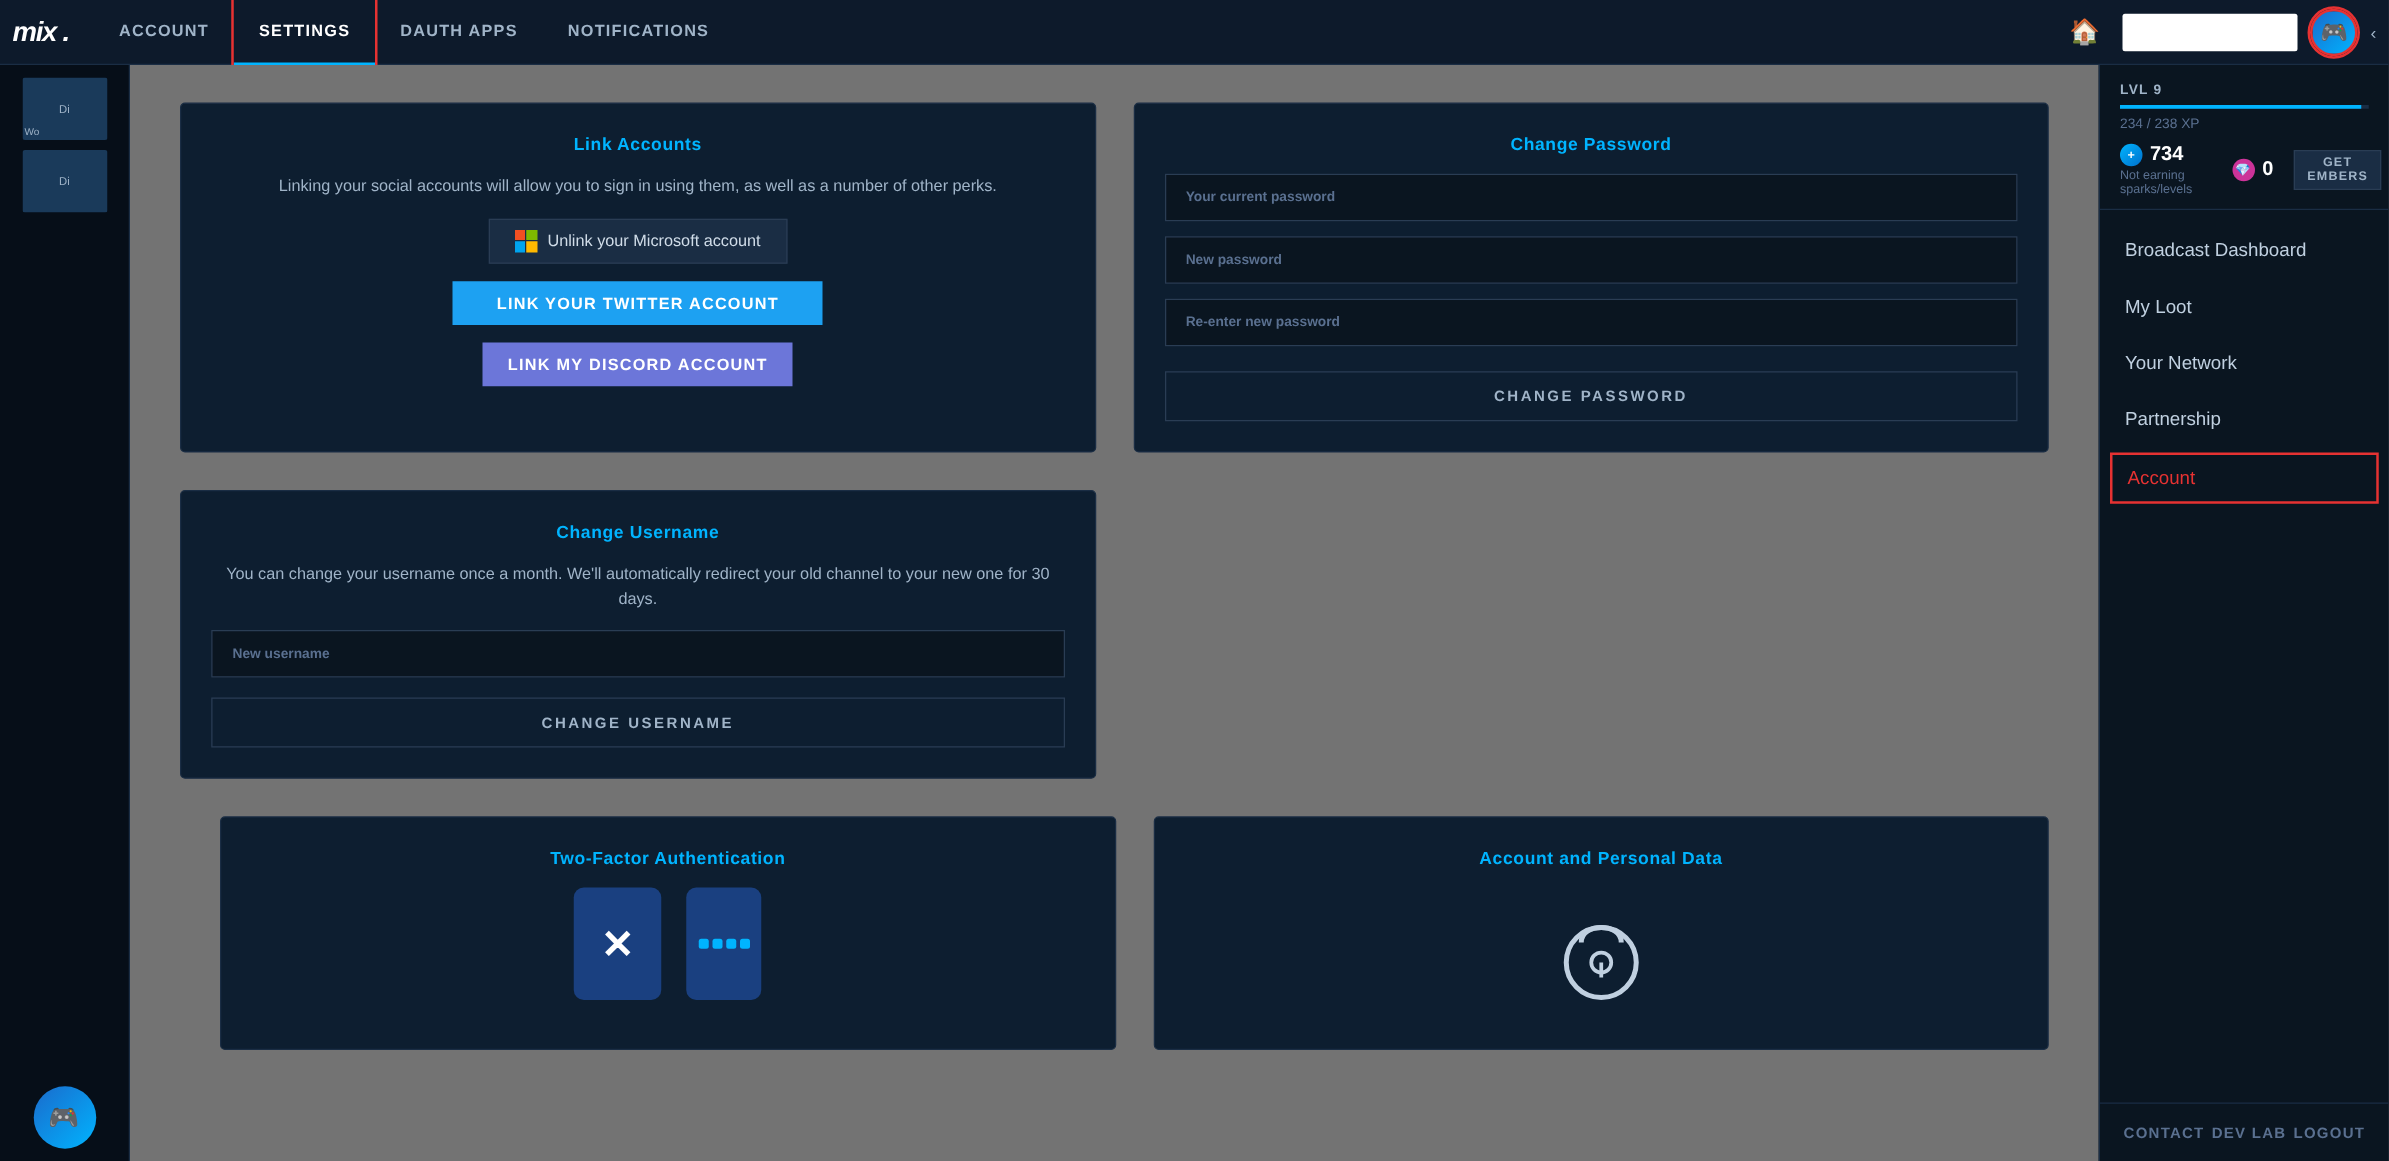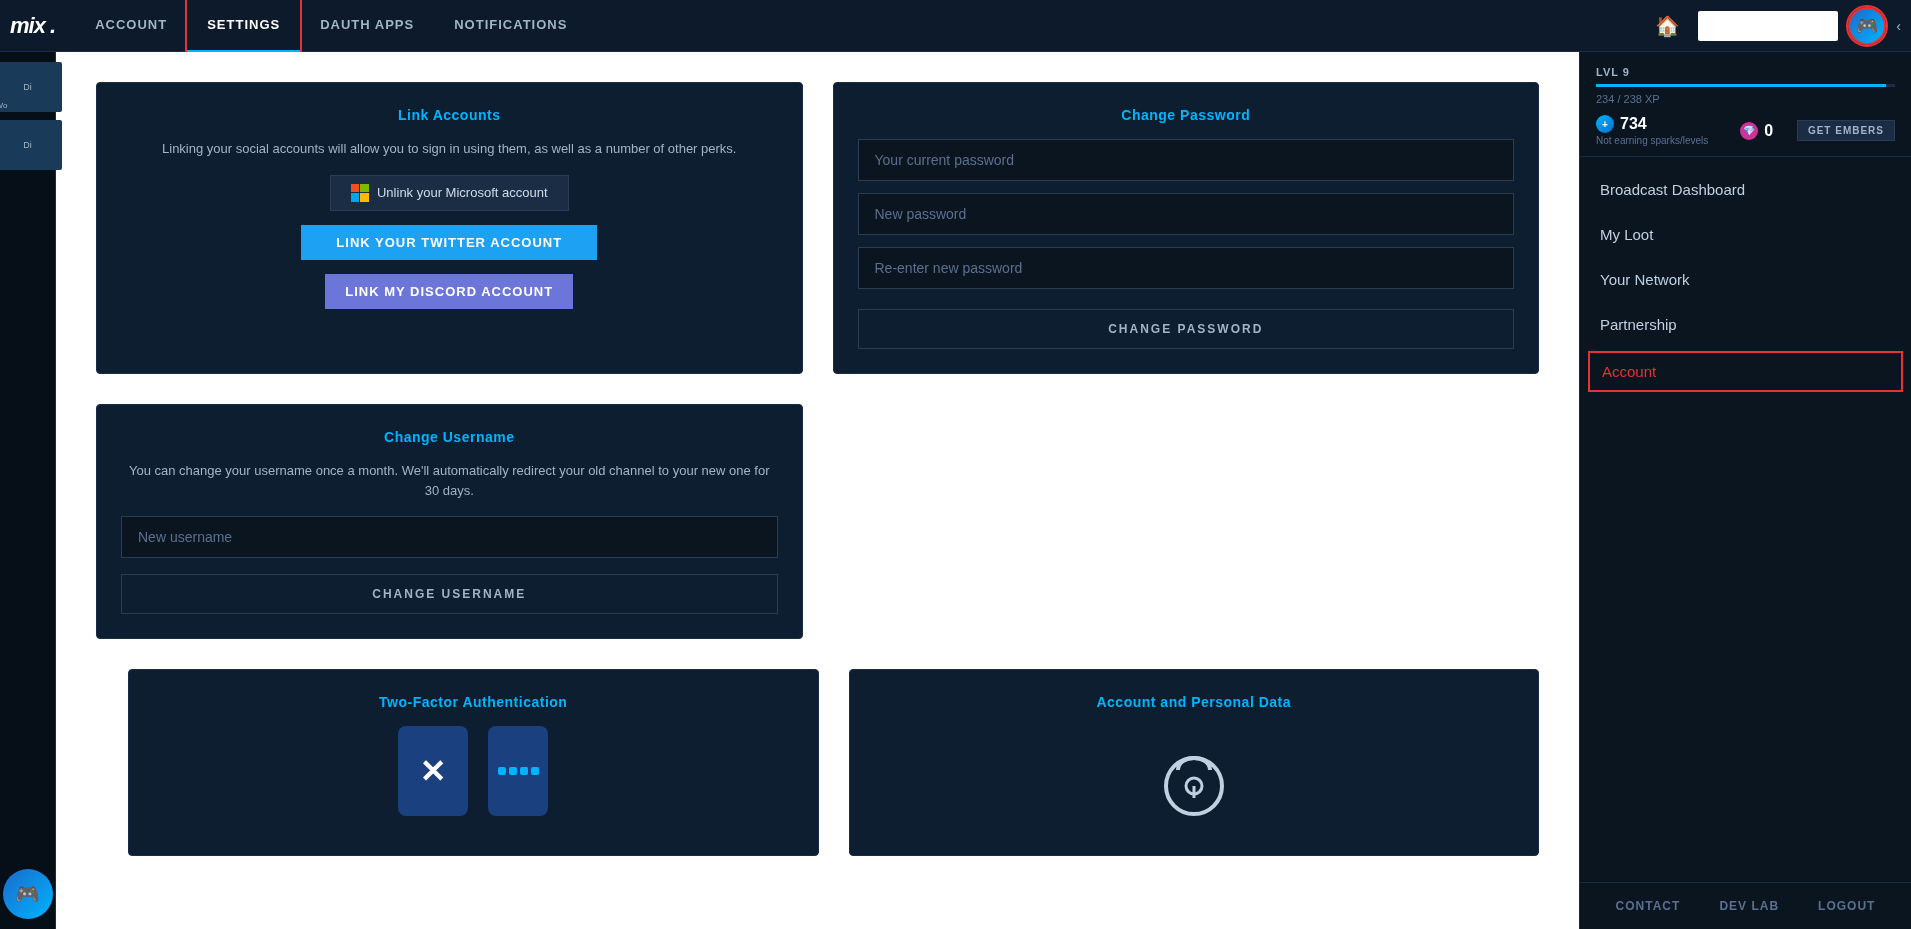--- a/index.html
+++ b/index.html
@@ -104,21 +104,21 @@
     
     .main-layout {
       display: flex;
       flex: 1;
       overflow: hidden;
     }
 
     
     .content-area {
       flex: 1;
-      background: #ffffff;
+      background: #737373;
       overflow-y: auto;
       padding: 30px 40px;
     }
 
     .sections-grid {
       display: grid;
       grid-template-columns: 1fr 1fr;
       gap: 30px;
     }
 
@@ -210,23 +210,24 @@
       flex-direction: column;
       gap: 12px;
       margin-bottom: 20px;
     }
 
     .form-input {
       background: #0a1520;
       border: 1px solid #2a3d54;
       color: #a0b4c8;
       padding: 12px 16px;
-      font-size: 14px;
+      font-size: 11px;
       width: 100%;
       outline: none;
+      font-weight: bold;
     }
     .form-input::placeholder { color: #5a7090; }
 
     .change-btn {
       background: none;
       border: 1px solid #2a3d54;
       color: #a0b4c8;
       padding: 12px;
       font-size: 12px;
       font-weight: 700;
@@ -266,21 +267,21 @@
     .username-desc {
       color: #a0b4c8;
       font-size: 13px;
       text-align: center;
       line-height: 1.5;
       margin-bottom: 16px;
     }
 
     
     .right-sidebar {
-      width: 332px;
+      width: 232px;
       background: #0a1520;
       border-left: 1px solid #1a2d44;
       display: flex;
       flex-direction: column;
       flex-shrink: 0;
     }
 
     .sidebar-profile {
       padding: 14px 16px 10px;
       border-bottom: 1px solid #1a2d44;
@@ -383,21 +384,21 @@
       color: #5a7090;
       font-size: 12px;
       font-weight: 700;
       letter-spacing: 1px;
       text-transform: uppercase;
       cursor: pointer;
     }
 
     
     .left-panel {
-      width: 56px;
+      width: 104px;
       background: #060e18;
       border-right: 1px solid #1a2d44;
       display: flex;
       flex-direction: column;
       align-items: center;
       padding-top: 10px;
       gap: 8px;
       flex-shrink: 0;
     }
     .video-thumb {

